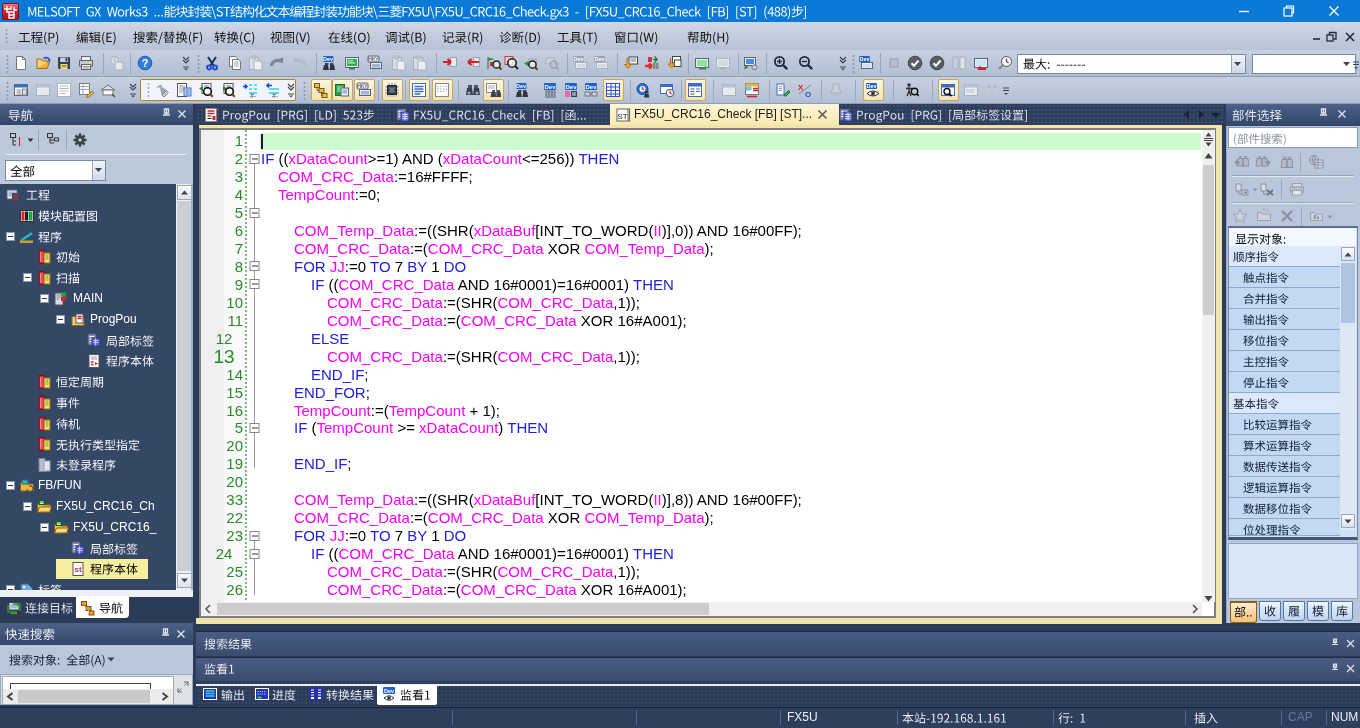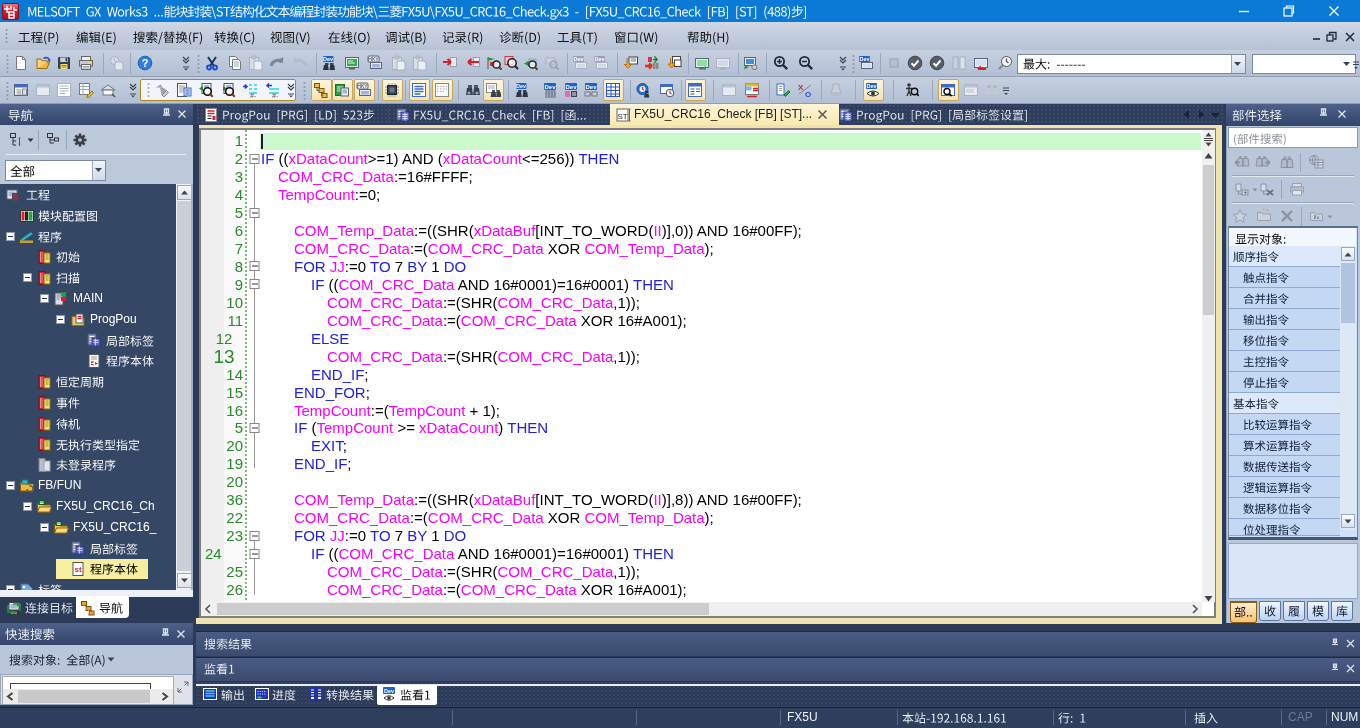--- a/index.html
+++ b/index.html
@@ -1353,31 +1353,30 @@
 <div class="a" style="left:327px;top:349px;width:900px;height:16px;font-size:15px;line-height:16px;white-space:pre"><span class="v">COM_CRC_Data</span>:=(SHR(<span class="v">COM_CRC_Data</span>,1));</div>
 <div class="a" style="left:205px;top:367px;width:38px;height:16px;text-align:right;font-size:15px;color:#2a8a2a;line-height:16px">14</div>
 <div class="a" style="left:311px;top:367px;width:900px;height:16px;font-size:15px;line-height:16px;white-space:pre"><span class="k">END_IF</span>;</div>
 <div class="a" style="left:205px;top:385px;width:38px;height:16px;text-align:right;font-size:15px;color:#2a8a2a;line-height:16px">15</div>
 <div class="a" style="left:294px;top:385px;width:900px;height:16px;font-size:15px;line-height:16px;white-space:pre"><span class="k">END_FOR</span>;</div>
 <div class="a" style="left:205px;top:403px;width:38px;height:16px;text-align:right;font-size:15px;color:#2a8a2a;line-height:16px">16</div>
 <div class="a" style="left:294px;top:403px;width:900px;height:16px;font-size:15px;line-height:16px;white-space:pre"><span class="v">TempCount</span>:=(<span class="v">TempCount</span> + 1);</div>
 <div class="a" style="left:205px;top:420px;width:38px;height:16px;text-align:right;font-size:15px;color:#2a8a2a;line-height:16px">5</div>
 <div class="a" style="left:294px;top:420px;width:900px;height:16px;font-size:15px;line-height:16px;white-space:pre"><span class="k">IF</span> (<span class="v">TempCount</span> &gt;= <span class="v">xDataCount</span>) <span class="k">THEN</span></div>
 <div class="a" style="left:205px;top:438px;width:38px;height:16px;text-align:right;font-size:15px;color:#2a8a2a;line-height:16px">20</div>
-<div class="a" style="left:311px;top:438px;width:900px;height:16px;font-size:15px;line-height:16px;white-space:pre"><span class="k">EXIT</span>;</div>
 <div class="a" style="left:205px;top:456px;width:38px;height:16px;text-align:right;font-size:15px;color:#2a8a2a;line-height:16px">19</div>
 <div class="a" style="left:294px;top:456px;width:900px;height:16px;font-size:15px;line-height:16px;white-space:pre"><span class="k">END_IF</span>;</div>
 <div class="a" style="left:205px;top:474px;width:38px;height:16px;text-align:right;font-size:15px;color:#2a8a2a;line-height:16px">20</div>
-<div class="a" style="left:205px;top:492px;width:38px;height:16px;text-align:right;font-size:15px;color:#2a8a2a;line-height:16px">36</div>
+<div class="a" style="left:205px;top:492px;width:38px;height:16px;text-align:right;font-size:15px;color:#2a8a2a;line-height:16px">33</div>
 <div class="a" style="left:294px;top:492px;width:900px;height:16px;font-size:15px;line-height:16px;white-space:pre"><span class="v">COM_Temp_Data</span>:=((SHR(<span class="v">xDataBuf</span>[INT_TO_WORD(<span class="v">II</span>)],8)) AND 16#00FF);</div>
 <div class="a" style="left:205px;top:510px;width:38px;height:16px;text-align:right;font-size:15px;color:#2a8a2a;line-height:16px">22</div>
 <div class="a" style="left:294px;top:510px;width:900px;height:16px;font-size:15px;line-height:16px;white-space:pre"><span class="v">COM_CRC_Data</span>:=(<span class="v">COM_CRC_Data</span> XOR <span class="v">COM_Temp_Data</span>);</div>
 <div class="a" style="left:205px;top:528px;width:38px;height:16px;text-align:right;font-size:15px;color:#2a8a2a;line-height:16px">23</div>
 <div class="a" style="left:294px;top:528px;width:900px;height:16px;font-size:15px;line-height:16px;white-space:pre"><span class="k">FOR</span> <span class="v">JJ</span>:=0 <span class="k">TO</span> 7 <span class="k">BY</span> 1 <span class="k">DO</span></div>
-<div class="a" style="left:205px;top:546px;width:38px;height:16px;text-align:left;font-size:15px;color:#2a8a2a;line-height:16px">24</div>
+<div class="a" style="left:205px;top:546px;width:38px;height:16px;text-align:center;font-size:15px;color:#2a8a2a;line-height:16px">24</div>
 <div class="a" style="left:311px;top:546px;width:900px;height:16px;font-size:15px;line-height:16px;white-space:pre"><span class="k">IF</span> ((<span class="v">COM_CRC_Data</span> AND 16#0001)=16#0001) <span class="k">THEN</span></div>
 <div class="a" style="left:205px;top:564px;width:38px;height:16px;text-align:right;font-size:15px;color:#2a8a2a;line-height:16px">25</div>
 <div class="a" style="left:327px;top:564px;width:900px;height:16px;font-size:15px;line-height:16px;white-space:pre"><span class="v">COM_CRC_Data</span>:=(SHR(<span class="v">COM_CRC_Data</span>,1));</div>
 <div class="a" style="left:205px;top:582px;width:38px;height:16px;text-align:right;font-size:15px;color:#2a8a2a;line-height:16px">26</div>
 <div class="a" style="left:327px;top:582px;width:900px;height:16px;font-size:15px;line-height:16px;white-space:pre"><span class="v">COM_CRC_Data</span>:=(<span class="v">COM_CRC_Data</span> XOR 16#A001);</div>
 <svg class="a" style="left:248px;top:130px" width="13" height="472" viewBox="0 0 13 472">
       <line x1="6.5" y1="34" x2="6.5" y2="338" stroke="#999"></line>
       <line x1="6.5" y1="411" x2="6.5" y2="465" stroke="#999"></line>
       <g transform="translate(1.5,24)">
         <rect x="0.5" y="0.5" width="9" height="9" fill="#fff" stroke="#888"></rect>

